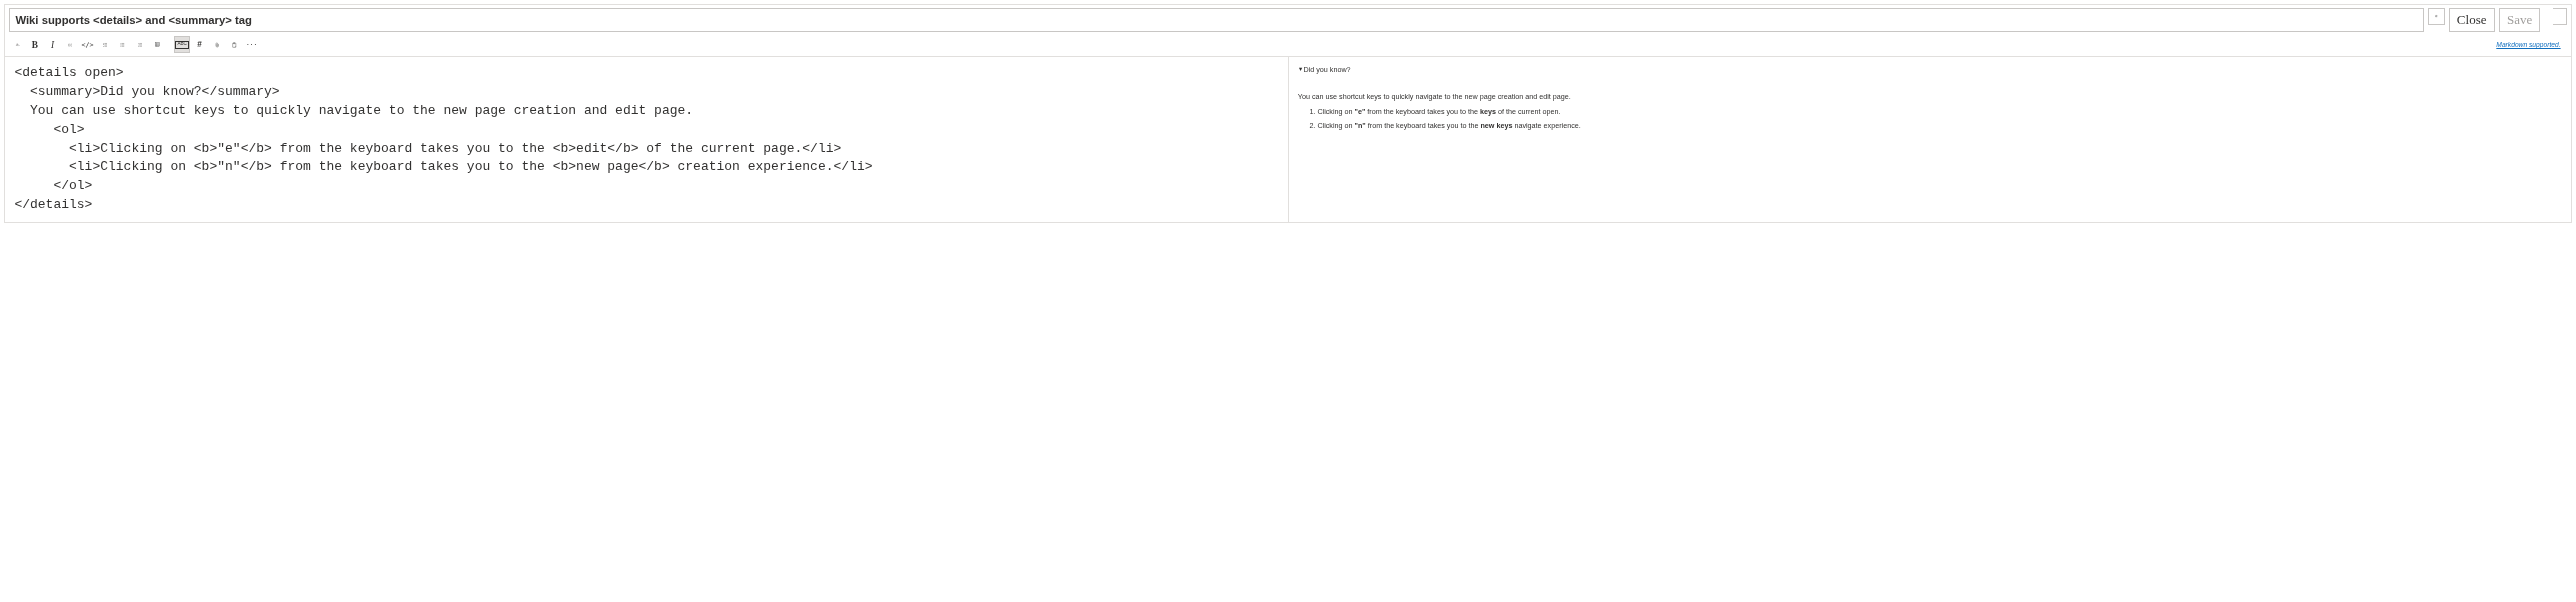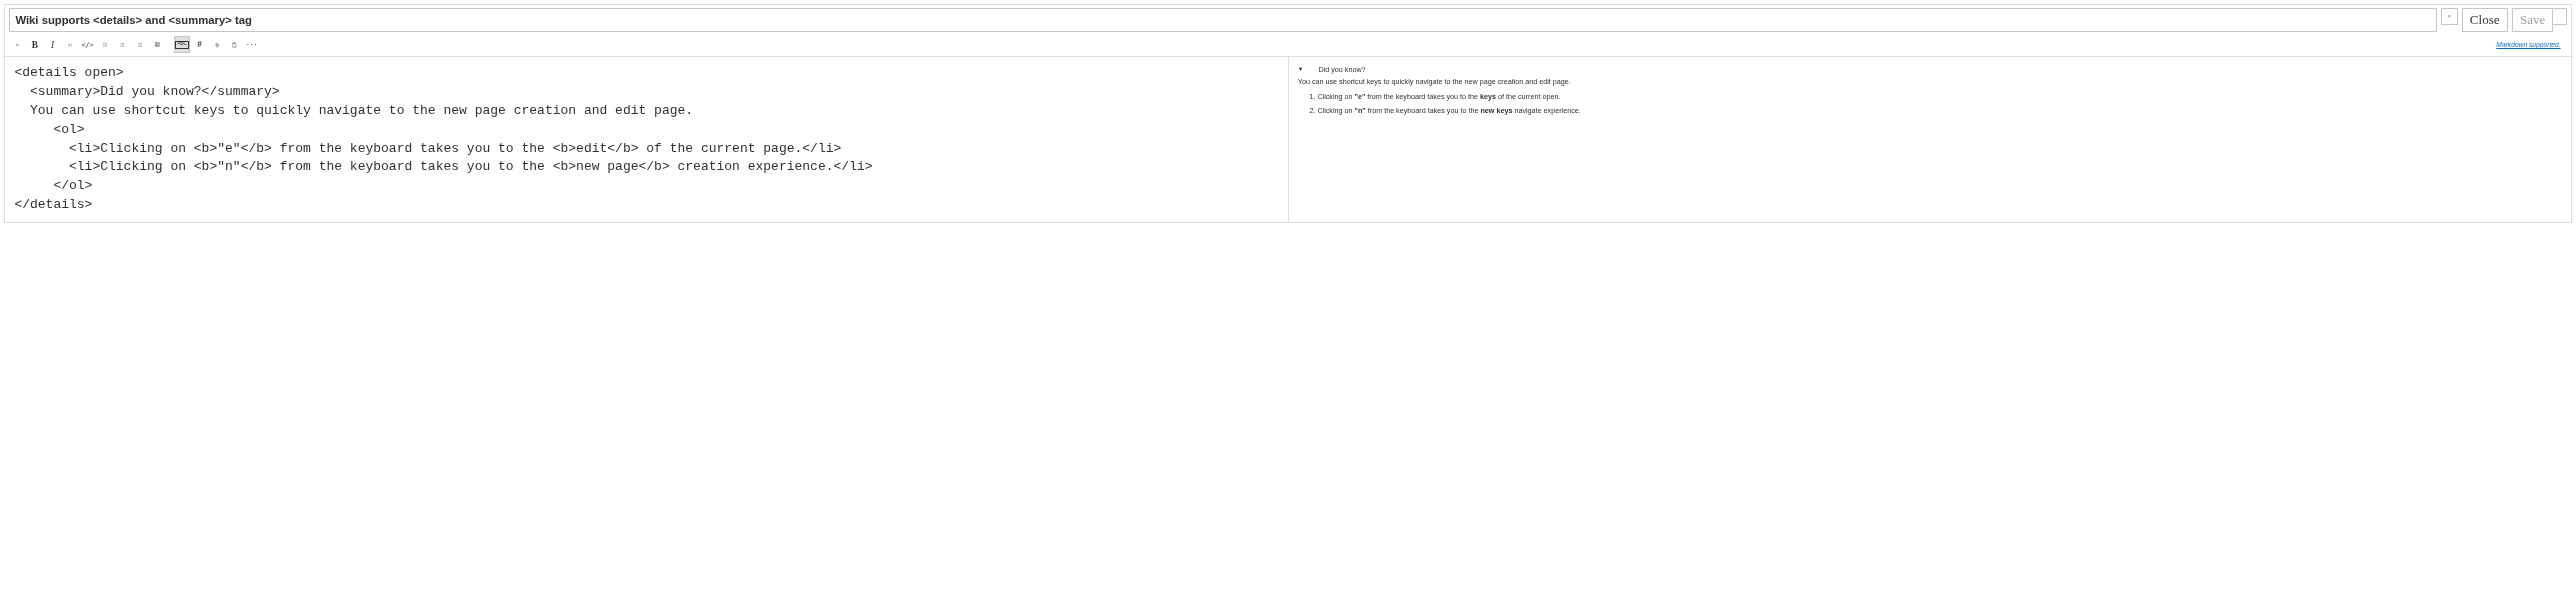--- a/index.html
+++ b/index.html
@@ -56,21 +56,21 @@
     font-size: 8.2px;
     font-family: inherit;
   }
   .icon-btn.boxed {
     border: 0.5px solid #c8c6c4;
   }
   .icon-btn.active {
     background: #e1dfdd;
     border: 0.5px solid #c8c6c4;
   }
-  .btn-group { display: flex; }
+  .btn-group { display: flex; gap: 13px; }
   .chev-btn {
     width: 13.4px;
     height: 16.5px;
     border: 0.5px solid #c8c6c4;
     border-left: none;
     background: #fff;
     display: flex;
     align-items: center;
     justify-content: center;
     cursor: pointer;
@@ -106,22 +106,22 @@
     font-family: Consolas, "Courier New", monospace;
     font-size: 13px;
     line-height: 1.45;
     white-space: pre;
     color: #323130;
   }
   .pane.right { line-height: 1.55; }
   .summary-line {
     display: flex;
     align-items: center;
-    gap: 15px;
-    margin-bottom: 1px;
+    gap: 0;
+    margin-bottom: 16px;
     cursor: pointer;
   }
   .tri {
     font-size: 5.7px;
   }
   .preview ol {
     margin: 3.1px 0 0 0;
     padding-left: 19.6px;
   }
   .preview ol li { margin-bottom: 3.1px; }

